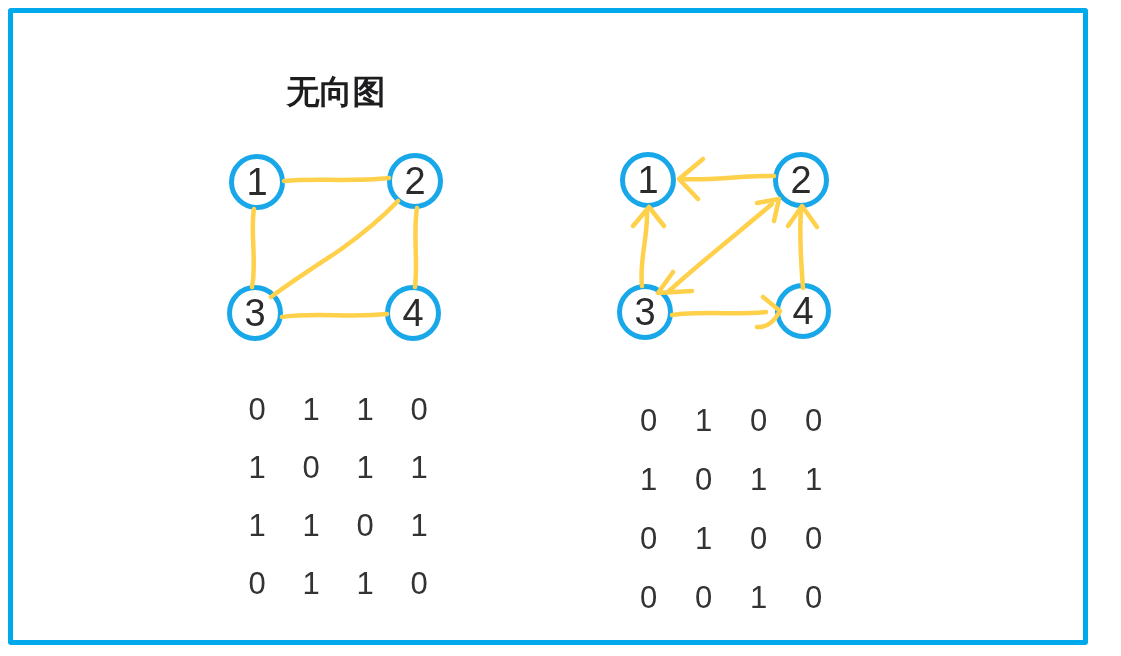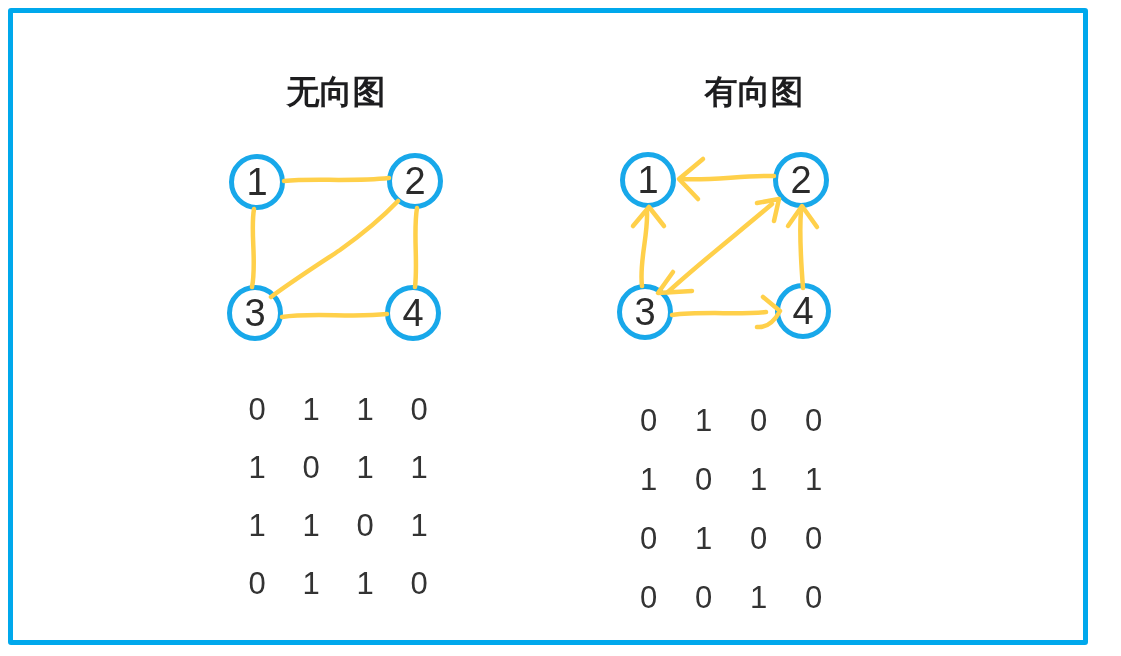--- a/index.html
+++ b/index.html
@@ -68,21 +68,20 @@
   }
 </style>
 </head>
 <body>
 
 <div class="canvas">
 
   <div class="frame"></div>
 
   <div class="panel-title left">无向图</div>
-  <div class="panel-title right">有向图</div>
 
   <svg class="graph-layer" width="1121" height="656" viewBox="0 0 1121 656">
 
     <g>
       <circle class="node-circle" cx="257" cy="182" r="25.5"></circle>
       <circle class="node-circle" cx="415" cy="181" r="25.5"></circle>
       <circle class="node-circle" cx="255" cy="313" r="25.5"></circle>
       <circle class="node-circle" cx="413" cy="313" r="25.5"></circle>
 
       <path class="edge" d="M 284 181 C 312 178 352 182 389 178"></path>

